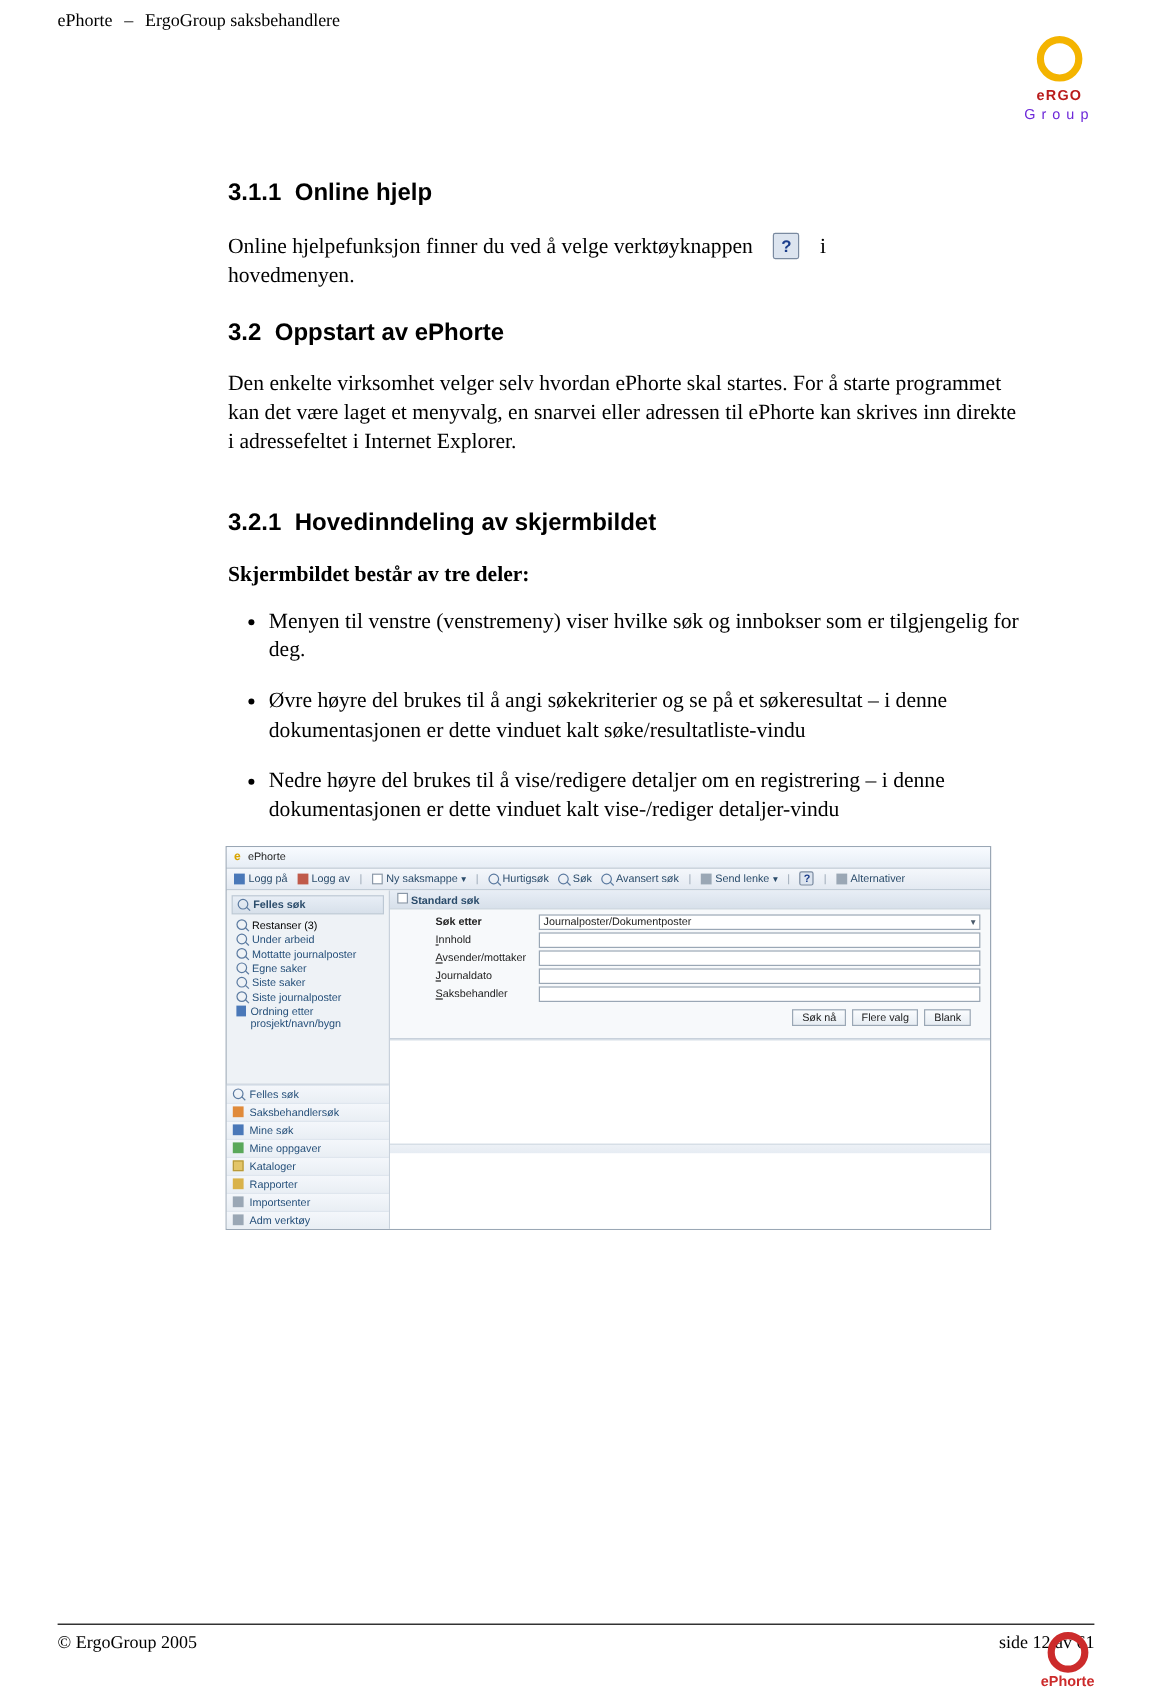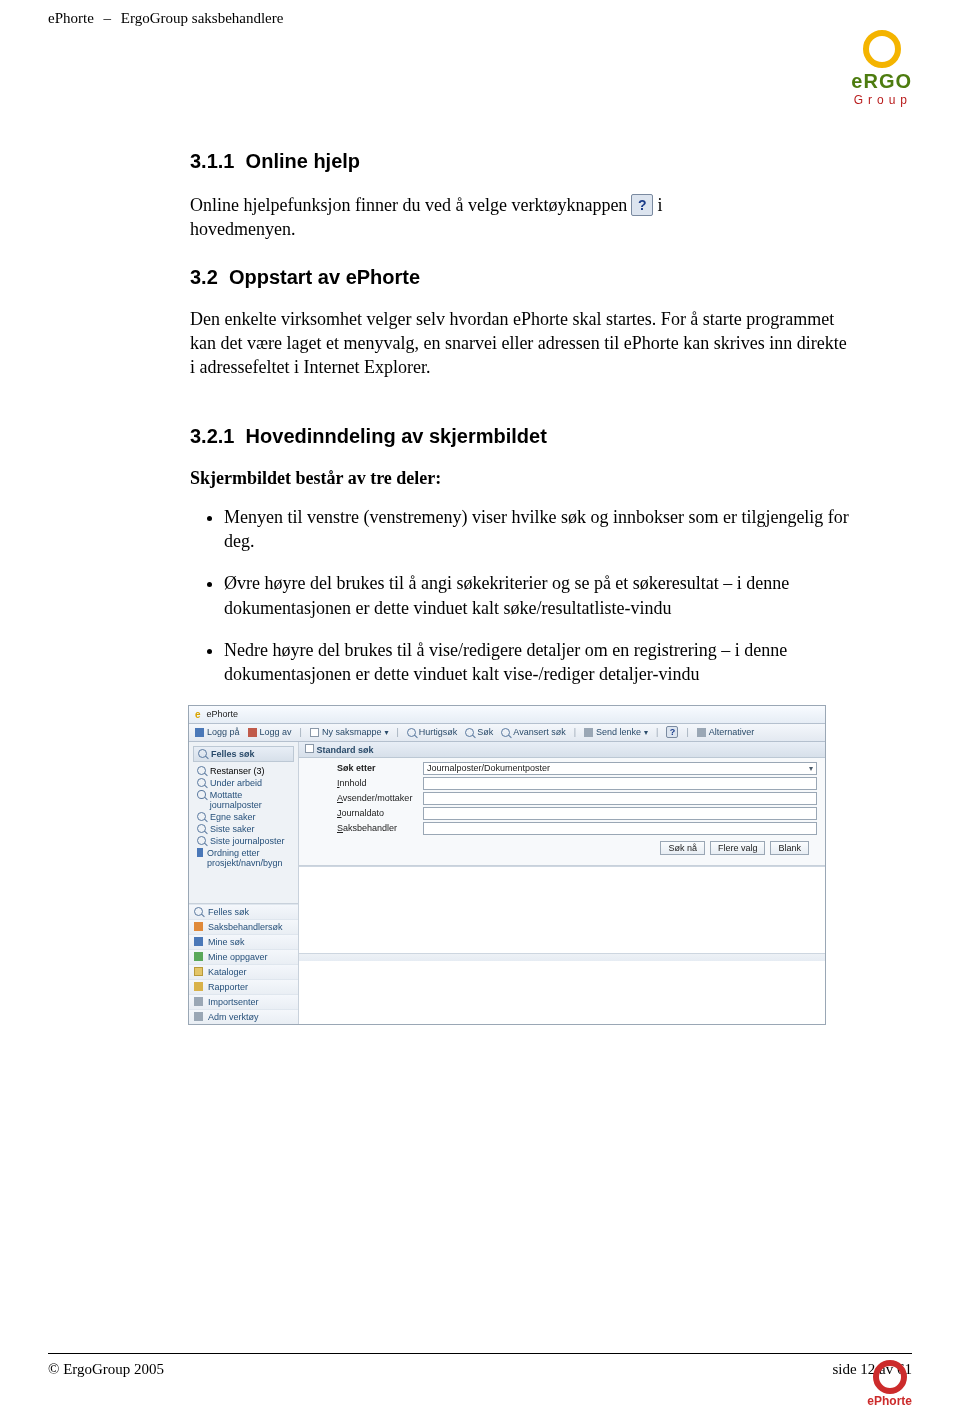--- a/index.html
+++ b/index.html
@@ -30,31 +30,31 @@
     height: 38px;
     border: 6px solid #f4b400;
     border-radius: 50%;
     margin: 0 auto 2px auto;
     display:block;
   }
   .logo-ergogroup .circle-inner{
      width:100%;height:100%;border-radius:50%;
      box-shadow: inset -4px -4px 0 #8aa84f;
   }
-  .logo-ergogroup .t1 { color:#4d7c0f; font-weight:bold; font-size:20px; letter-spacing:1px;}
-  .logo-ergogroup .t2 { color:#b91c1c; font-size:12px; letter-spacing:5px; text-align:right; display:block;}
+  .logo-ergogroup .t1 { color:#b91c1c; font-weight:bold; font-size:12px; letter-spacing:1px;}
+  .logo-ergogroup .t2 { color:#6d28d9; font-size:12px; letter-spacing:5px; text-align:right; display:block;}
   .content {
     position: absolute;
     top: 150px;
     left: 190px;
     width: 660px;
   }
   .h3 { font-family: Arial, sans-serif; font-size: 20px; font-weight: bold; margin-bottom: 18px; }
   .body-text { font-size: 18px; line-height: 1.35; margin-bottom: 24px; }
-  .inline-line { display:flex; align-items:center; gap:4px; flex-wrap:wrap; font-size:18px;margin-top:20px;}
+  .inline-line { display:flex; align-items:center; gap:17px; flex-wrap:wrap; font-size:18px;margin-top:20px;}
   .help-btn {
     display:inline-flex; align-items:center; justify-content:center;
     width:22px; height:22px; border:1px solid #7a8aa0; background:#dce4ef;
     font-weight:bold; color:#1a3c8a; font-family:Arial,sans-serif; font-size:14px;
     border-radius:2px;
   }
   ul.bullets { list-style: disc; padding-left: 34px; font-size:18px; line-height:1.35;}
   ul.bullets li { margin-bottom: 18px; }
   .screenshot {
     margin-top: 10px;
@@ -78,21 +78,21 @@
   .ss-toolbar {
     display:flex; align-items:center; gap:8px;
     background: linear-gradient(#f4f7fb,#e3e9f1);
     border-bottom:1px solid #b4c0ce;
     height:18px; padding:0 6px;
   }
   .ss-toolbar .tb-item { display:flex; align-items:center; gap:3px; color:#2a4b6a; }
   .ss-toolbar .tb-sep { color:#9aa7b5; }
   .ss-body { display:flex; height: calc(100% - 36px); }
   .ss-left {
-    width: 110px; background:#eef2f6; border-right:1px solid #c8d1db;
+    width: 136px; background:#eef2f6; border-right:1px solid #c8d1db;
     display:flex; flex-direction:column; justify-content:space-between;
   }
   .ss-left-top { padding:4px 4px; }
   .ss-left-top .hdr {
     background:linear-gradient(#e8eef6,#d7e0ea); border:1px solid #bcc8d4;
     padding:2px 4px; font-weight:bold; color:#2a4b6a; font-size:9px;
     display:flex; align-items:center; gap:4px;
   }
   .ss-left-top .tree { padding:3px 0 0 4px; }
   .ss-left-top .tree-item { display:flex; align-items:flex-start; gap:4px; padding:1px 0; color:#26507a;}

